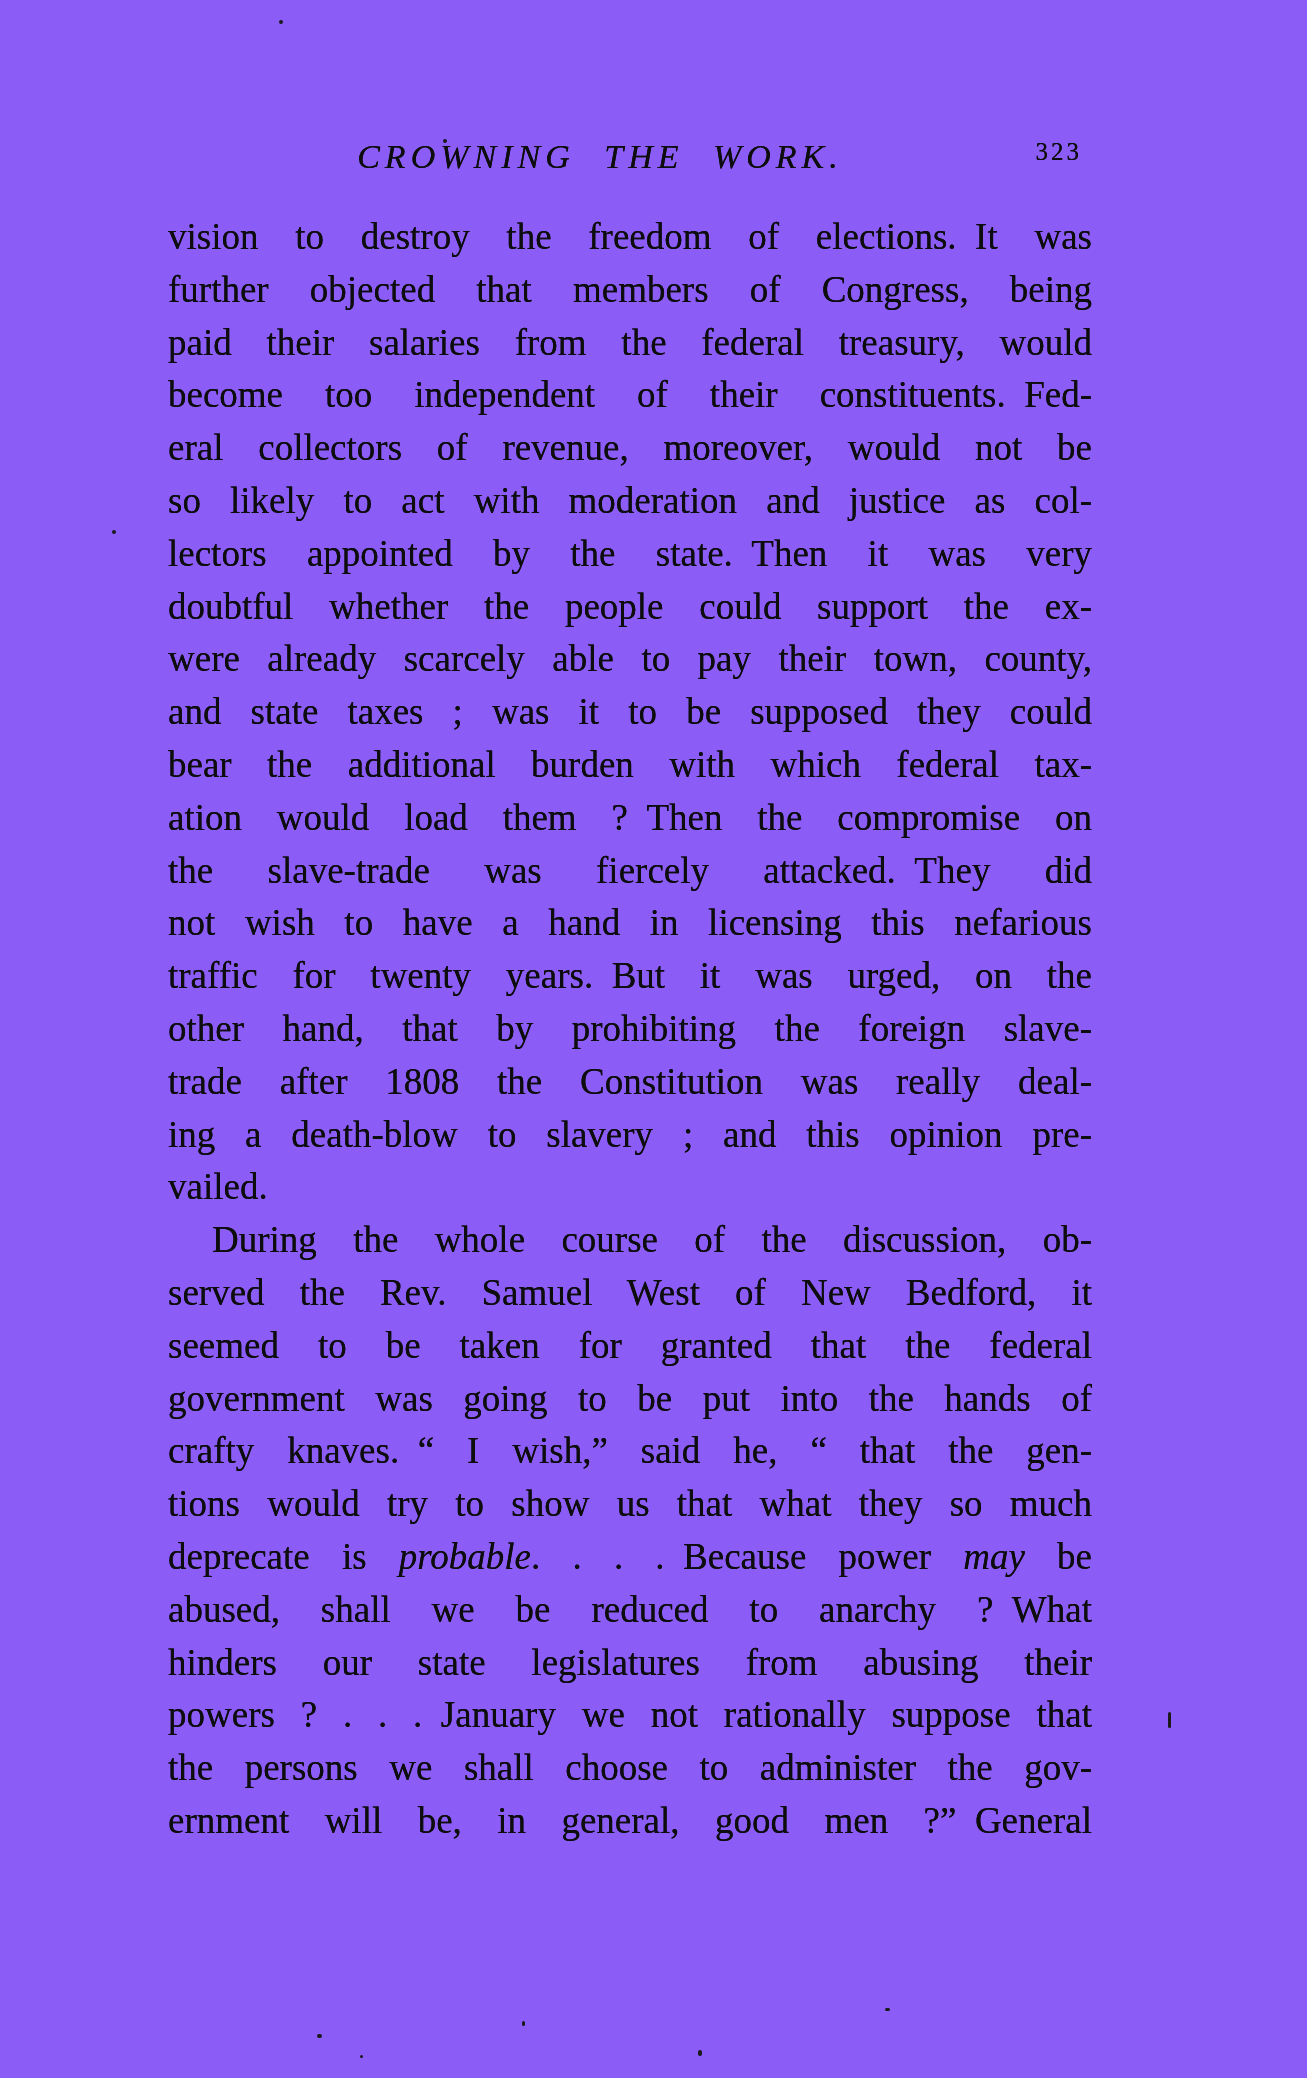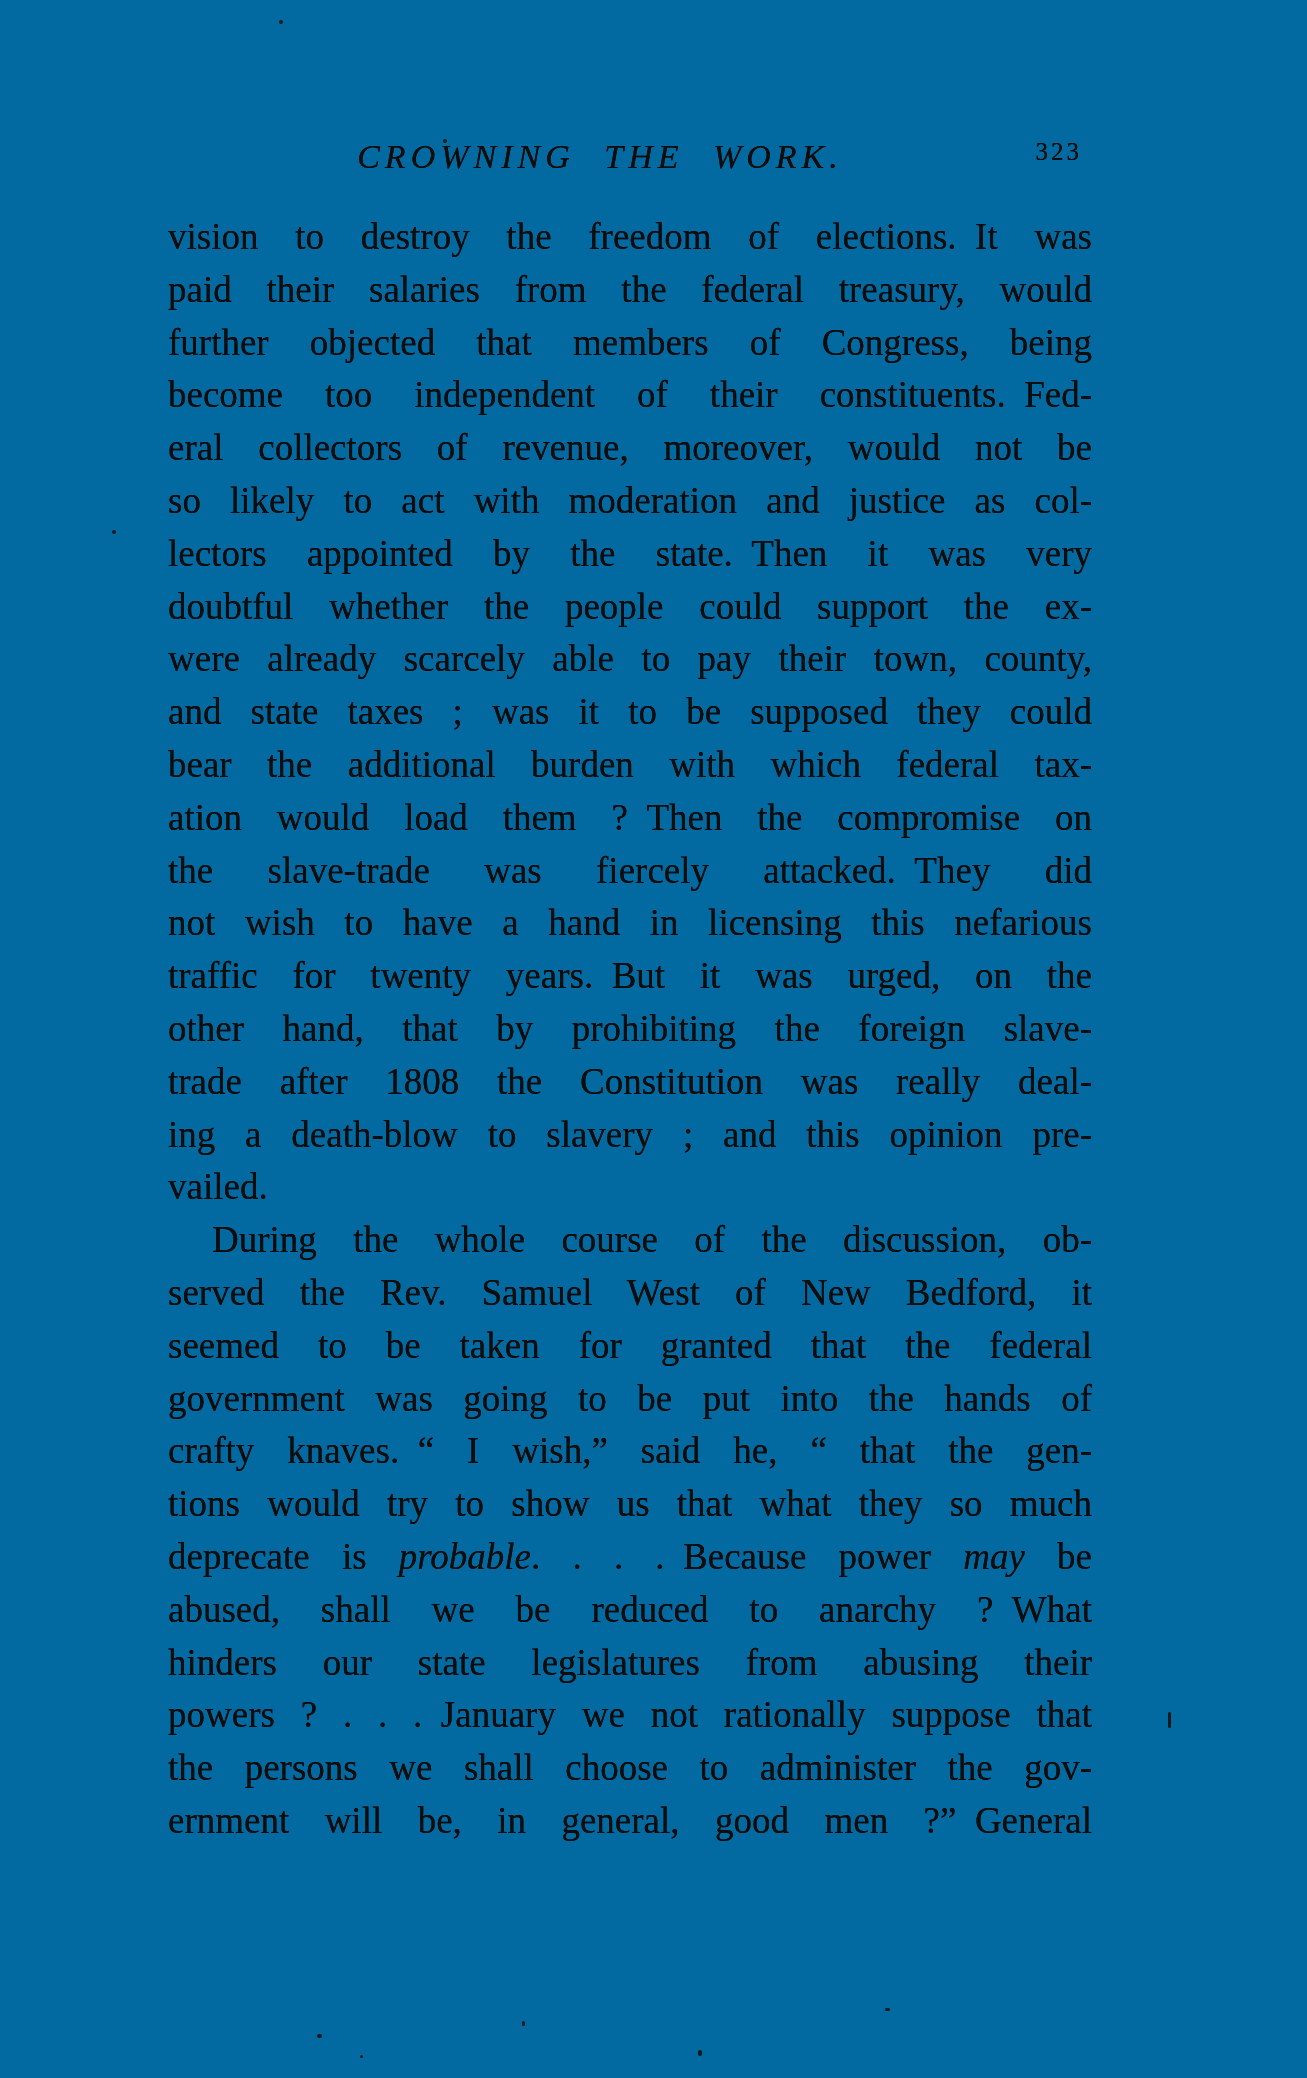--- a/index.html
+++ b/index.html
@@ -4,21 +4,21 @@
 <style>
   html, body {
     margin: 0;
     padding: 0;
     background: #ffffff;
   }
   .page {
     position: relative;
     width: 1307px;
     height: 2078px;
-    background: #0369a1;
+    background: #8b5cf6;
     overflow: hidden;
     font-family: "Liberation Serif", "DejaVu Serif", serif;
     color: #0d0d0d;
   }
   
   .running-head {
     position: absolute;
     left: 168px;
     top: 138px;
     width: 924px;
@@ -91,22 +91,22 @@
 
 <div class="page">
 
   <div class="running-head">
     <div class="head-title">CROWNING THE WORK.</div>
     <div class="head-page">323</div>
   </div>
 
   <div class="text-block">
       <div class="tline"><span>vision to destroy the freedom of elections. It was</span></div>
+      <div class="tline"><span>further objected that members of Congress, being</span></div>
       <div class="tline"><span>paid their salaries from the federal treasury, would</span></div>
-      <div class="tline"><span>further objected that members of Congress, being</span></div>
       <div class="tline"><span>become too independent of their constituents. Fed-</span></div>
       <div class="tline"><span>eral collectors of revenue, moreover, would not be</span></div>
       <div class="tline"><span>so likely to act with moderation and justice as col-</span></div>
       <div class="tline"><span>lectors appointed by the state. Then it was very</span></div>
       <div class="tline"><span>doubtful whether the people could support the ex-</span></div>
       <div class="tline"><span>were already scarcely able to pay their town, county,</span></div>
       <div class="tline"><span>and state taxes ; was it to be supposed they could</span></div>
       <div class="tline"><span>bear the additional burden with which federal tax-</span></div>
       <div class="tline"><span>ation would load them ? Then the compromise on</span></div>
       <div class="tline"><span>the slave-trade was fiercely attacked. They did</span></div>

